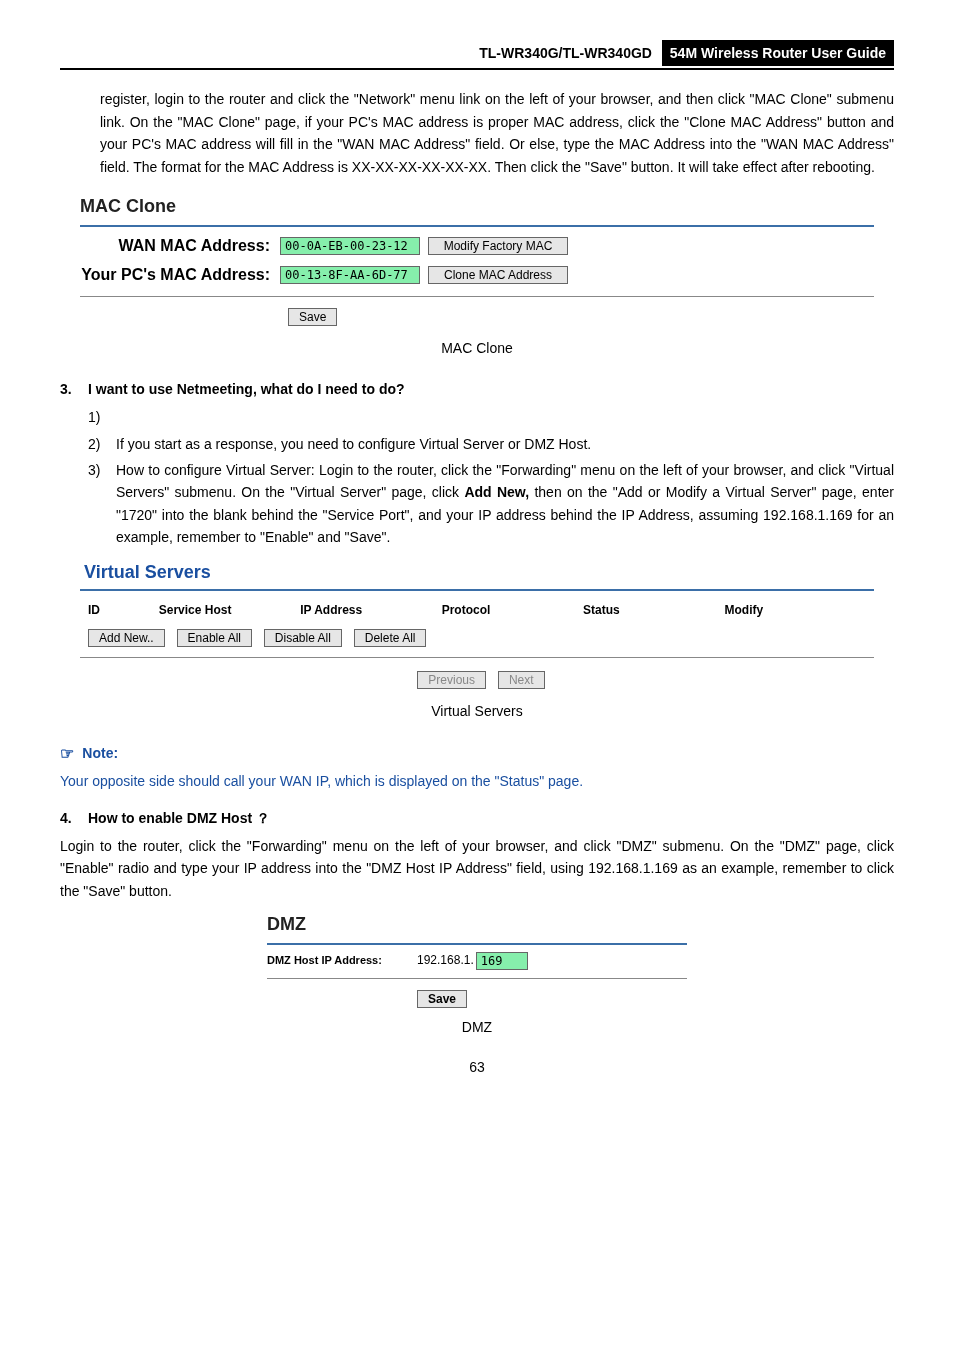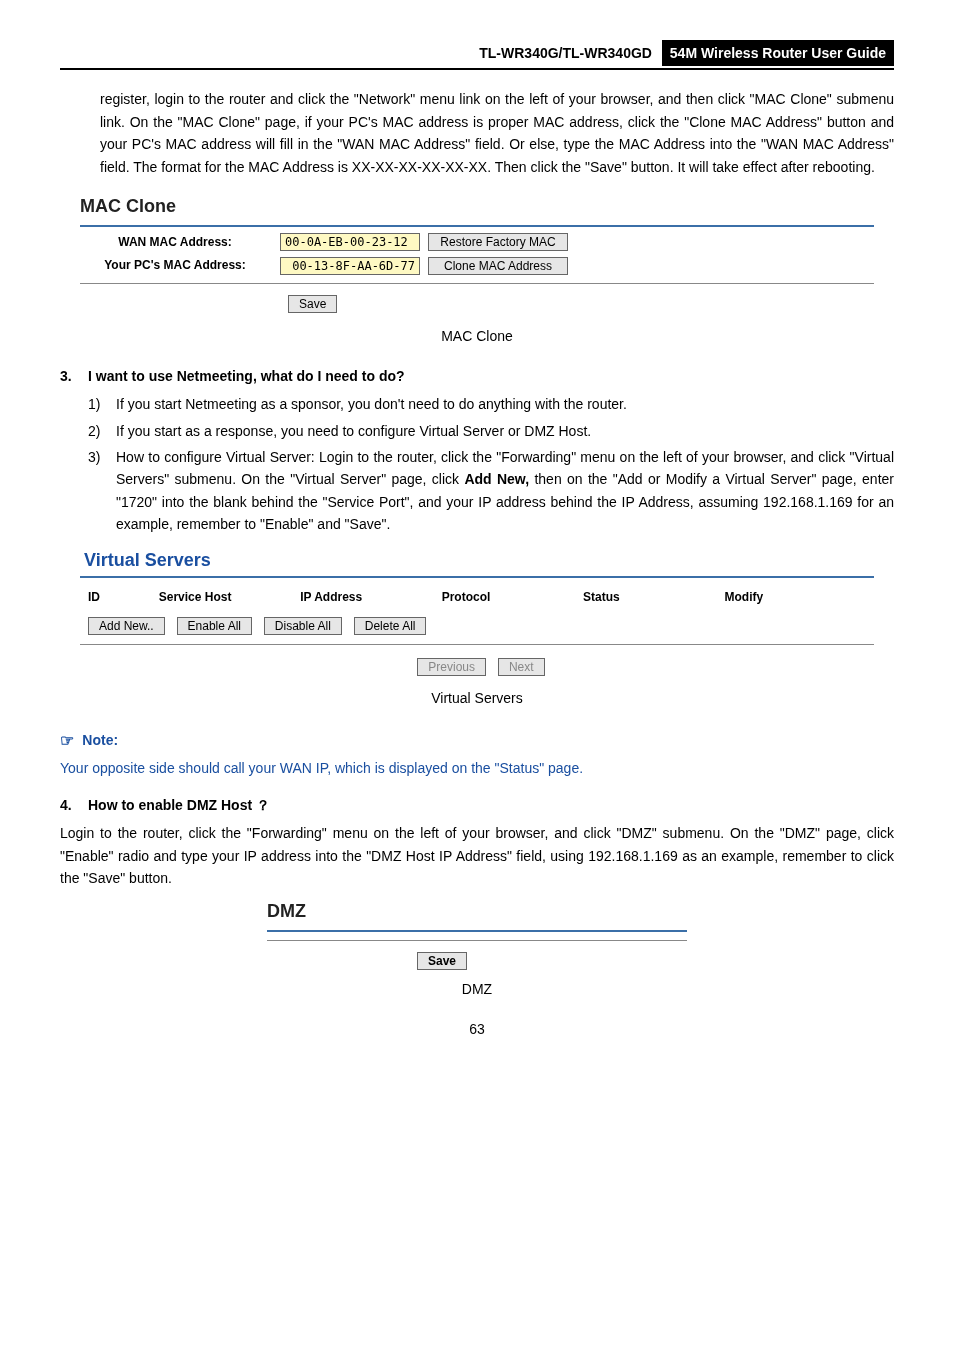--- a/index.html
+++ b/index.html
@@ -55,30 +55,30 @@
   .panel {
     margin: 0 20px 8px 20px;
   }
   .row {
     display: flex;
     align-items: center;
     margin: 4px 0;
   }
   .label {
     width: 190px;
-    text-align: center;
-    font-size: 12px;
+    text-align: right;
+    font-size: 16px;
     font-weight: bold;
     margin-right: 10px;
   }
   input[type=text] {
     font-size: 12px;
     padding: 1px 4px;
     border: 1px solid #666;
-    background: #fef9c3;
+    background: #86efac;
     font-family: monospace;
   }
   .btn {
     font-size: 12px;
     padding: 1px 10px;
     background: #e6e6e6;
     border: 1px solid #666;
     cursor: pointer;
     margin-left: 8px;
   }
@@ -161,41 +161,40 @@
 </div>
 
 <div class="para">register, login to the router and click the "Network" menu link on the left of your browser, and then click "MAC Clone" submenu link. On the "MAC Clone" page, if your PC's MAC address is proper MAC address, click the "Clone MAC Address" button and your PC's MAC address will fill in the "WAN MAC Address" field. Or else, type the MAC Address into the "WAN MAC Address" field. The format for the MAC Address is XX-XX-XX-XX-XX-XX. Then click the "Save" button. It will take effect after rebooting.</div>
 
 <div class="section-title big">MAC Clone</div>
 <hr class="hr-blue">
 <div class="panel">
   <div class="row">
     <div class="label">WAN MAC Address:</div>
     <input type="text" style="width: 130px;" value="00-0A-EB-00-23-12">
-    <button class="btn" style="width:140px">Restore Factory MAC</button>
+    <button class="btn" style="width:140px">Modify Factory MAC</button>
   </div>
   <div class="row">
     <div class="label">Your PC's MAC Address:</div>
-    <input type="text" style="width: 130px; text-align: right;" value="00-13-8F-AA-6D-77">
+    <input type="text" style="width: 130px;" value="00-13-8F-AA-6D-77">
     <button class="btn" style="width:140px">Clone MAC Address</button>
   </div>
 </div>
 <hr class="hr-thin">
 <div class="panel" style="text-align:left;padding-left:200px">
   <button class="btn">Save</button>
 </div>
 <div class="caption">MAC Clone</div>
 
 <div class="q-item">
   <div class="q-num">3.</div>
   <div>I want to use Netmeeting, what do I need to do?</div>
 </div>
 <div class="sub-item">
   <div class="sub-num">1)</div>
-  <div>If you start Netmeeting as a sponsor, you don't need to do anything with the router.</div>
 </div>
 <div class="sub-item">
   <div class="sub-num">2)</div>
   <div>If you start as a response, you need to configure Virtual Server or DMZ Host.</div>
 </div>
 <div class="sub-item">
   <div class="sub-num">3)</div>
   <div>
     <span>How to configure Virtual Server: Login to the router, click the "Forwarding" menu on the left of your browser, and click "Virtual Servers" submenu. On the "Virtual Server" page, click </span><b>Add New,</b><span> then on the "Add or Modify a Virtual Server" page,  enter "1720" into the blank behind the "Service Port", and your IP address behind the IP Address, assuming 192.168.1.169 for an example, remember to "Enable" and "Save".</span>
   </div>
@@ -232,20 +231,25 @@
 
 <div class="q-item">
   <div class="q-num">4.</div>
   <div>How to enable DMZ Host ？</div>
 </div>
 <div style="text-align:justify;margin-bottom:0">Login to the router, click the "Forwarding" menu on the left of your browser, and click "DMZ" submenu. On the "DMZ" page, click "Enable" radio and type your IP address into the "DMZ Host IP Address" field, using 192.168.1.169 as an example, remember to click the "Save" button.</div>
 
 <div class="dmz-panel">
   <div class="section-title">DMZ</div>
   <hr style="border:none;border-top:2px solid #3b6fa8;margin:2px 0 6px 0">
+  <div class="row" style="margin-left:0">
+    <div style="width:150px;font-size:11px;font-weight:bold">DMZ Host IP Address:</div>
+    <span style="font-size:12px">192.168.1.</span>
+    <input type="text" style="width: 42px; margin-left: 2px;" value="169">
+  </div>
   <hr style="border:none;border-top:1px solid #888;margin:8px 0">
   <div style="padding-left:150px">
     <button class="btn" style="font-weight:bold;margin-left:0">Save</button>
   </div>
 </div>
 <div class="caption" style="margin-top:6px">DMZ</div>
 
 <div class="page-num">63</div>
 
 </body></html>

